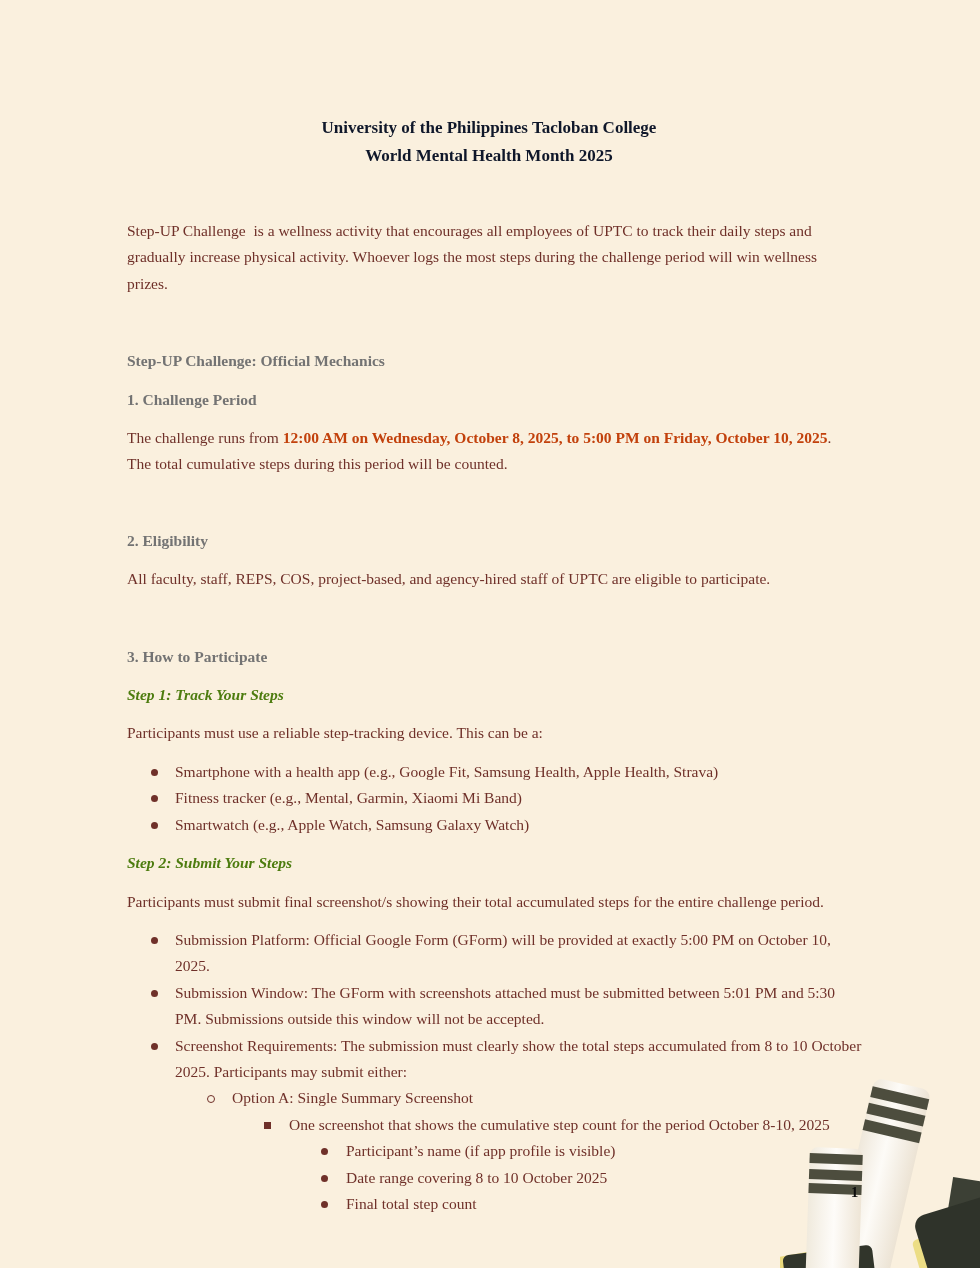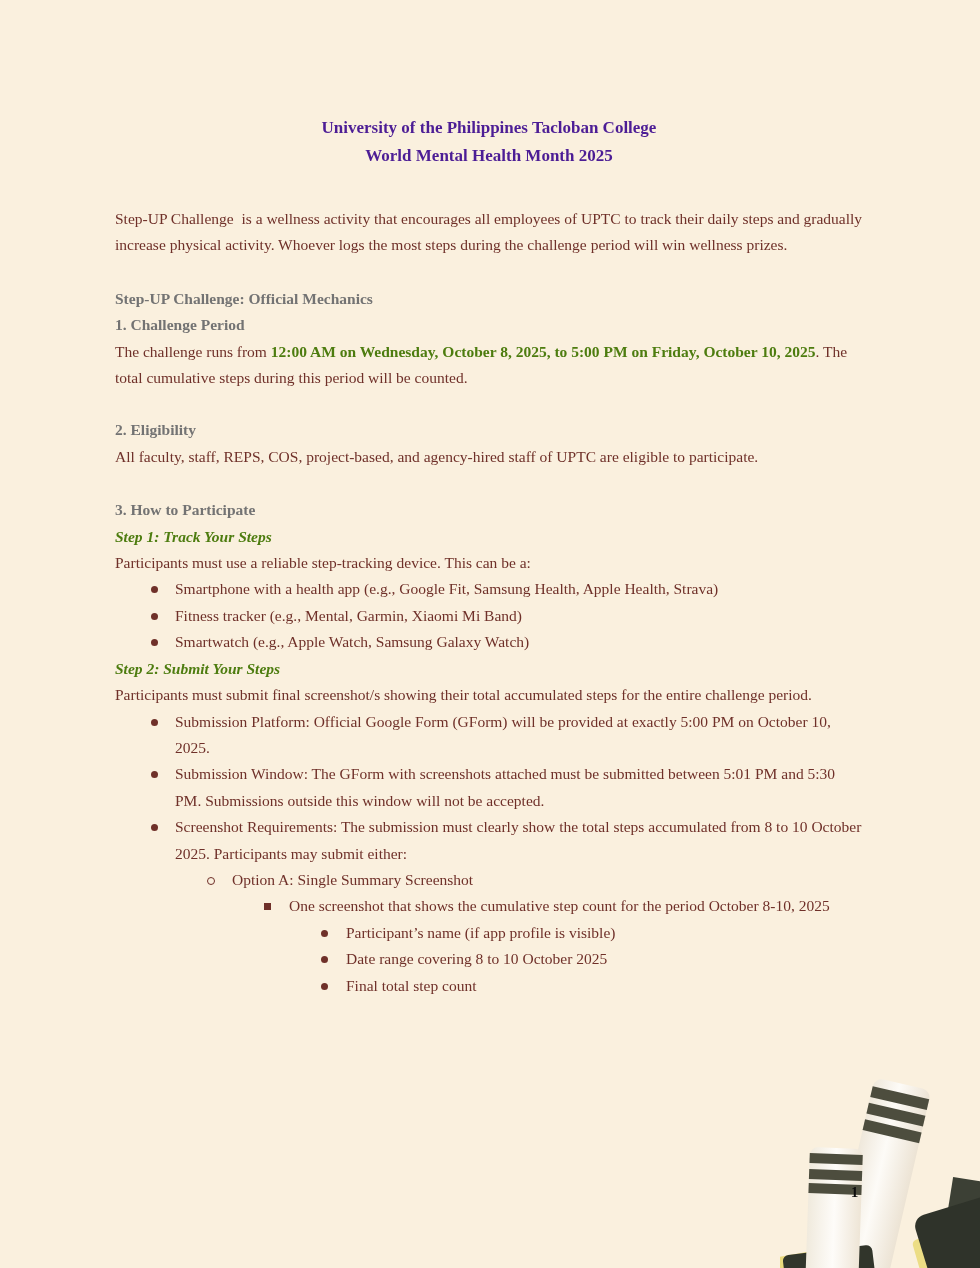--- a/index.html
+++ b/index.html
@@ -3,27 +3,27 @@
 <meta charset="utf-8">
 <style>
   html,body{margin:0;padding:0;}
   body{
     width:980px;height:1268px;position:relative;overflow:hidden;
     background:#faf0de;
     font-family:"Liberation Serif","DejaVu Serif",serif;
     color:#6f3029;
   }
   .content{position:absolute;left:115px;top:114px;width:748px;font-size:15.5px;line-height:26.4px;z-index:2;}
-  .hdr{font-size:17px;line-height:28px;font-weight:bold;color:#4c1d95;text-align:center;}
+  .hdr{font-size:17px;line-height:28px;font-weight:bold;color:#0f172a;text-align:center;}
   .title{font-size:27px;line-height:42px;font-weight:bold;color:#7b2123;text-align:center;}
-  p{margin:0;}
+  p{margin:12px;}
   .pre{white-space:pre-wrap;}
   .sh{font-weight:bold;color:#737373;}
   .stepheading{font-weight:bold;font-style:italic;color:#4d7c0f;}
-  .boldrun{font-weight:bold;color:#4d7c0f;}
+  .boldrun{font-weight:bold;color:#c2410c;}
   .sp36{height:36px}.sp27{height:27px}.sp26{height:26px}
   .li{position:relative;}
   .l1{padding-left:60px}   .l1 .mk{left:36px}
   .l2{padding-left:117px}  .l2 .mk{left:92px}
   .l3{padding-left:174px}  .l3 .mk{left:149px}
   .l4{padding-left:231px}  .l4 .mk{left:206px}
   .mk{position:absolute;top:10px;width:7px;height:7px;background:#6f3029;border-radius:50%;}
   .mk.circle{background:transparent;border:1.5px solid #6f3029;width:6px;height:6px;}
   .mk.square{border-radius:0;width:7px;height:7px;top:10px;}
   

